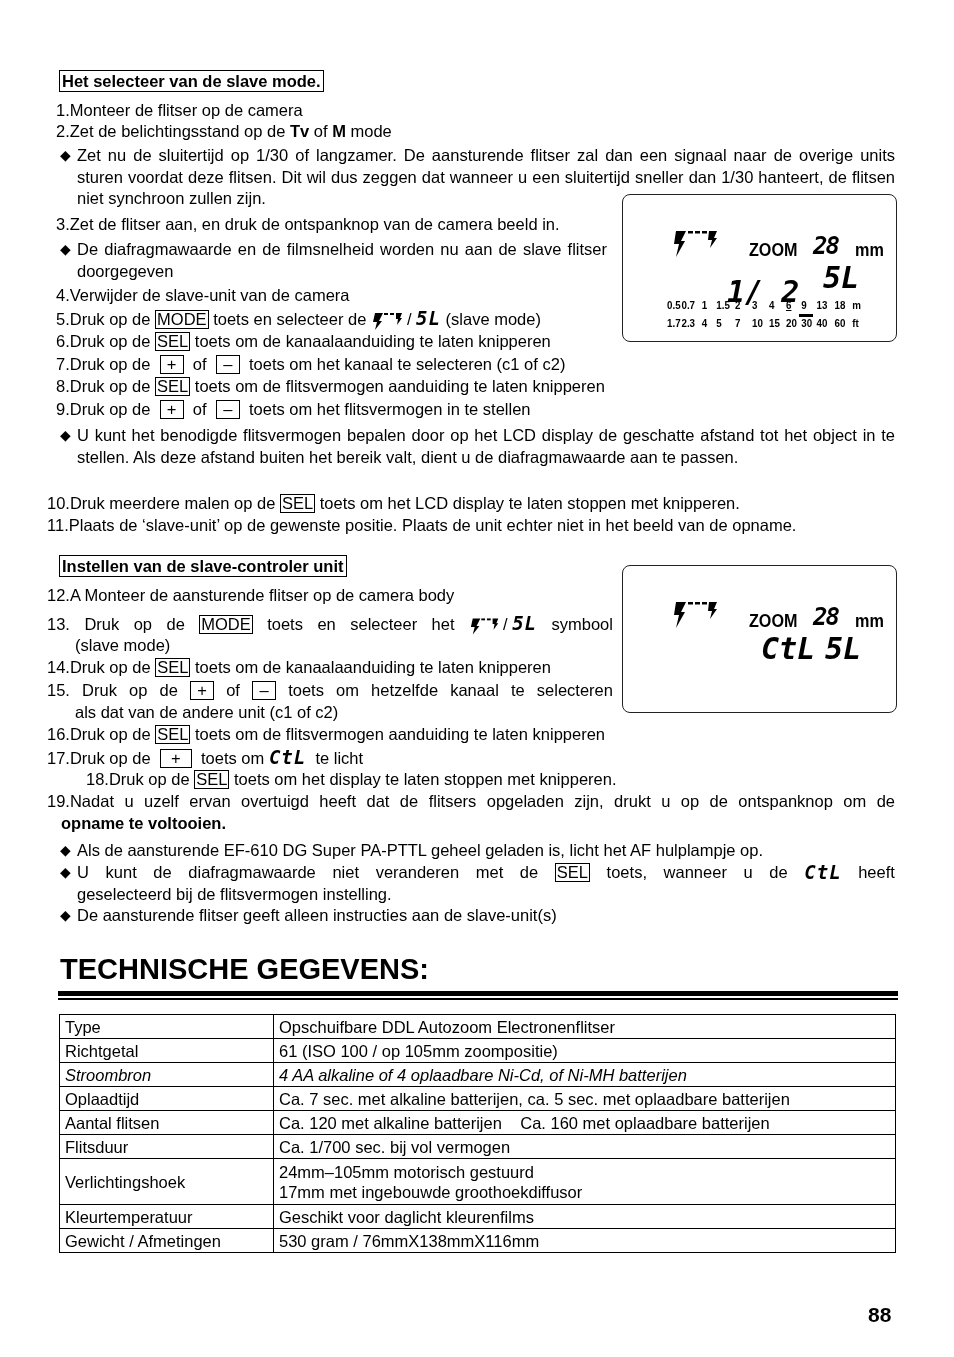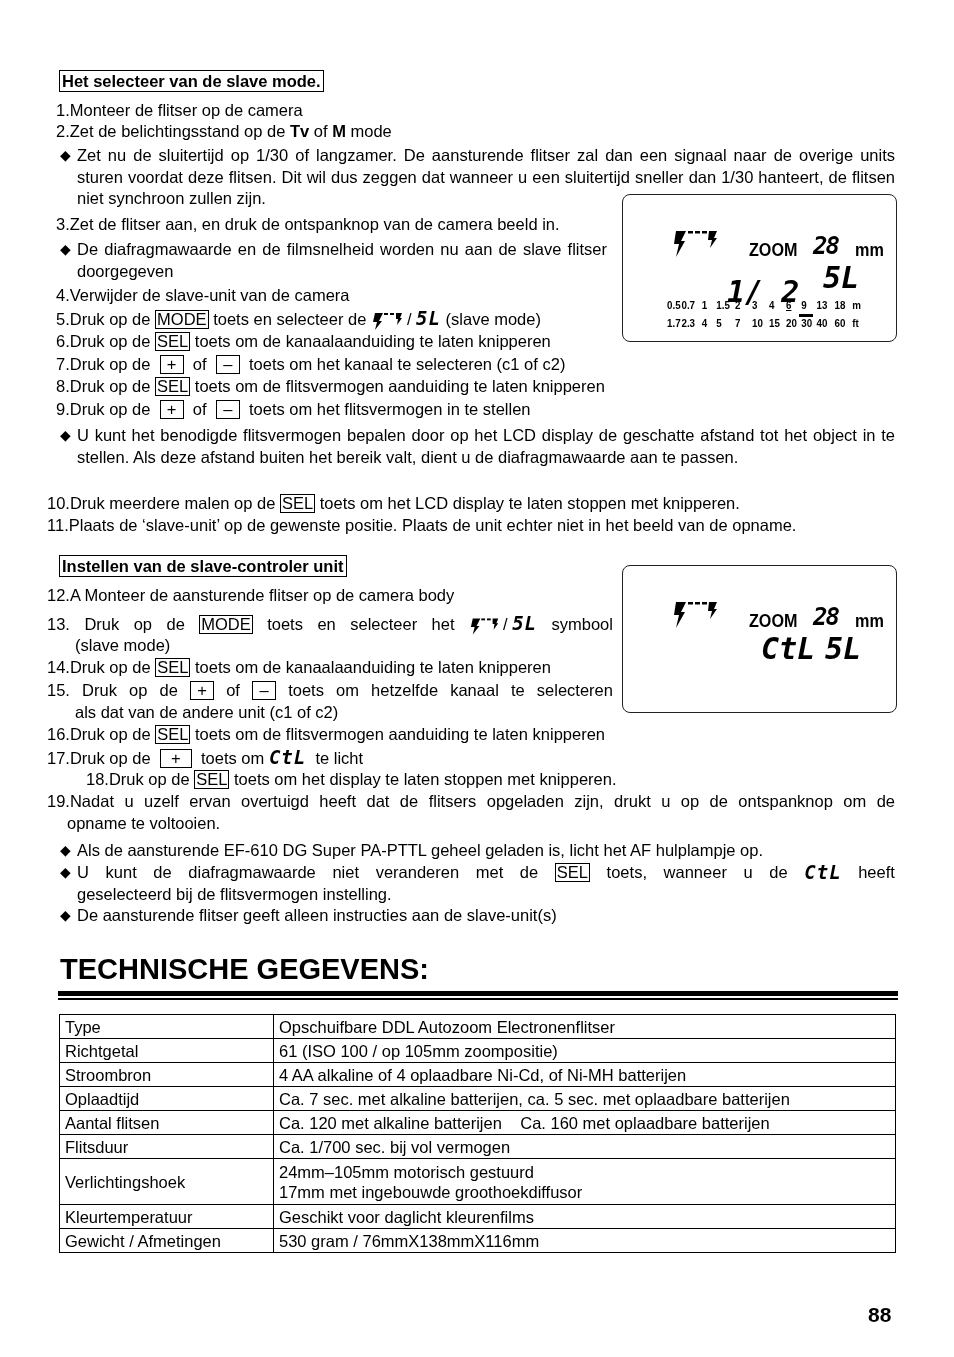--- a/index.html
+++ b/index.html
@@ -169,21 +169,21 @@
   <span class="seg" style="font-size:19px;">CtL</span>&nbsp;<span> te licht</span>
 </div>
 
 <div class="line" style="left:47px;top:769px;margin-left:39px;">
   <span>18.</span><span>Druk op de </span><span class="box">SEL</span><span> toets om het display te laten stoppen met knipperen.</span>
 </div>
 
 <div class="line" style="left:47px;top:791px;width:848px;text-align:justify;text-align-last:justify;">
   <span>19.</span><span>Nadat u uzelf ervan overtuigd heeft dat de flitsers opgeladen zijn, drukt u op de ontspanknop om de</span>
 </div>
-<div class="line" style="left:67px;top:813px;">opname te voltooien.</div>
+<div class="line" style="left:61px;top:813px;font-weight:bold;">opname te voltooien.</div>
 
 <div class="abs" style="left:60px;top:840px;font-size:14px;line-height:21px;">◆</div>
 <div class="line" style="left:77px;top:840px;">Als de aansturende EF-610 DG Super PA-PTTL geheel geladen is, licht het AF hulplampje op.</div>
 
 <div class="abs" style="left:60px;top:862px;font-size:14px;line-height:21px;">◆</div>
 <div class="line" style="left:77px;top:862px;width:818px;display:flex;justify-content:space-between;align-items:center;">
   <span>U</span>
     <span>kunt</span>
     <span>de</span>
     <span>diafragmawaarde</span>
@@ -226,21 +226,21 @@
 <table class="spec">
   <tbody>
       <tr style="height:24px;">
         <td class="k">Type</td>
         <td>Opschuifbare DDL Autozoom Electronenflitser</td>
       </tr>
   <tr style="height:24px;">
         <td class="k">Richtgetal</td>
         <td>61 (ISO 100 / op 105mm zoompositie)</td>
       </tr>
-  <tr style="height:24px;">
+  <tr style="height:24px;font-style:italic;">
         <td class="k">Stroombron</td>
         <td>4 AA alkaline of 4 oplaadbare Ni-Cd, of Ni-MH batterijen</td>
       </tr>
   <tr style="height:24px;">
         <td class="k">Oplaadtijd</td>
         <td>Ca. 7 sec. met alkaline batterijen, ca. 5 sec. met oplaadbare batterijen</td>
       </tr>
   <tr style="height:24px;">
         <td class="k">Aantal flitsen</td>
         <td style="white-space:pre;">Ca. 120 met alkaline batterijen    Ca. 160 met oplaadbare batterijen</td>

